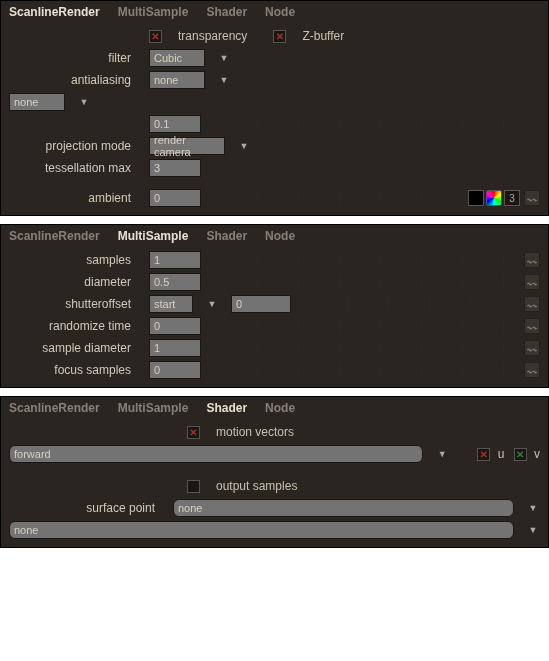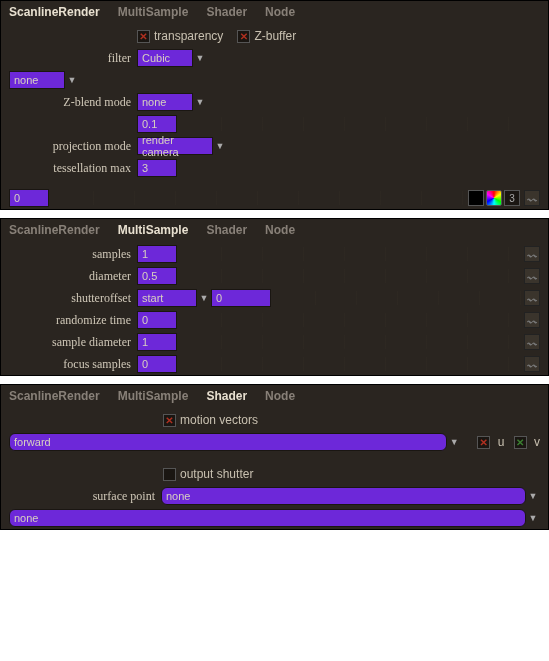--- a/index.html
+++ b/index.html
@@ -7,81 +7,81 @@
   background: #fff;
   font-family: Arial, sans-serif;
   font-size: 12px;
   color: #d0c8b8;
   width: 549px;
 }
 .panel {
   background: #2a2520;
   border: 1px solid #000;
   margin-bottom: 8px;
-  padding-bottom: 0;
+  padding-bottom: 6px;
 }
 .tabs {
   display: flex;
   gap: 18px;
   padding: 4px 8px 6px 8px;
 }
 .tab {
   color: #888078;
   cursor: pointer;
   font-weight: bold;
 }
 .tab.active { color: #e8e0d0; }
 .row {
   display: flex;
   align-items: center;
   padding: 2px 8px;
   min-height: 22px;
+  gap: 12px;
 }
 .label {
   width: 128px;
   text-align: right;
   padding-right: 6px;
   color: #d0c8b8;
-  font-family: Liberation Serif, serif;
 }
 .checkbox {
   width: 13px; height: 13px;
   background: #1a1612;
   border: 1px solid #555;
   display: inline-flex;
   align-items: center;
   justify-content: center;
   margin-right: 4px;
   font-size: 10px;
   color: #c00;
   font-weight: bold;
 }
 .checkbox.checked::before { content: "✕"; color: #b03020; }
 .checkbox.green.checked::before { color: #3a8030; }
 .chk-label { margin-right: 14px; color: #c8c0b0; }
 .select, .input {
-  background: #6d28d9;
+  background: #737373;
   border: 1px solid #1a1612;
   color: #d8d0c0;
   height: 18px;
   padding: 1px 4px;
   font-size: 11px;
   display: inline-flex;
   align-items: center;
 }
 .select { padding-right: 4px; }
 .caret {
   width: 14px;
   display: inline-flex;
   align-items: center;
   justify-content: center;
   color: #aaa;
   font-size: 9px;
 }
-.input { width: 40px; }
+.input { width: 52px; }
 .slider-track {
   flex: 1;
   height: 14px;
   margin-left: 4px;
   background: repeating-linear-gradient(90deg, #2a2520 0, #2a2520 40px, #322c24 40px, #322c24 41px);
   position: relative;
   opacity: 0.4;
 }
 .swatch-group { display: flex; gap: 2px; margin-left: 4px; }
 .swatch {
@@ -134,28 +134,28 @@
 
   <div class="row">
     <div class="label">filter</div>
     <div class="select" style="width:56px">
         <span>Cubic</span>
       </div>
     <span class="caret">▼</span>
   </div>
 
   <div class="row">
+    <div class="label">antialiasing</div>
     <div class="select" style="width:56px">
         <span>none</span>
       </div>
     <span class="caret">▼</span>
   </div>
 
   <div class="row">
-    <div class="label">Z-blend mode</div>
     <div class="select" style="width:56px">
         <span>none</span>
       </div>
     <span class="caret">▼</span>
   </div>
 
   <div class="row">
     <div class="label"></div>
     <div class="input">0.1</div>
     <div class="slider-track"></div>
@@ -168,20 +168,21 @@
       </div>
     <span class="caret">▼</span>
   </div>
 
   <div class="row">
     <div class="label">tessellation max</div>
     <div class="input">3</div>
   </div>
 
   <div class="row" style="margin-top:8px">
+    <div class="label">ambient</div>
     <div class="input">0</div>
     <div class="slider-track"></div>
     <div class="swatch-group">
       <div class="swatch black"></div>
       <div class="swatch wheel"></div>
       <div class="swatch">3</div>
       <div class="anim-btn">〰</div>
     </div>
   </div>
 </div>
@@ -203,21 +204,21 @@
 
   <div class="row">
     <div class="label">diameter</div>
     <div class="input">0.5</div>
     <div class="slider-track"></div>
     <div class="anim-btn">〰</div>
   </div>
 
   <div class="row">
     <div class="label">shutteroffset</div>
-    <div class="select" style="width:60px">
+    <div class="select" style="width:44px">
         <span>start</span>
       </div>
     <span class="caret">▼</span>
     <div class="input" style="width:60px">0</div>
     <div class="slider-track"></div>
     <div class="anim-btn">〰</div>
   </div>
 
   <div class="row">
     <div class="label">randomize time</div>
@@ -266,21 +267,21 @@
       <span class="chk-label" style="margin-right:6px">u</span>
       <span class="checkbox checked green"></span>
       <span class="chk-label" style="margin-right:0">v</span>
     </span>
   </div>
 
   <div class="row" style="margin-top:10px">
     <div class="label"></div>
     <div style="width:26px"></div>
     <span class="checkbox"></span>
-    <span class="chk-label">output shutter</span>
+    <span class="chk-label">output samples</span>
   </div>
 
   <div class="row">
     <div class="label" style="width:152px">surface point</div>
     <div class="select wide-select">
         <span>none</span>
       </div>
     <span class="caret">▼</span>
   </div>
 

